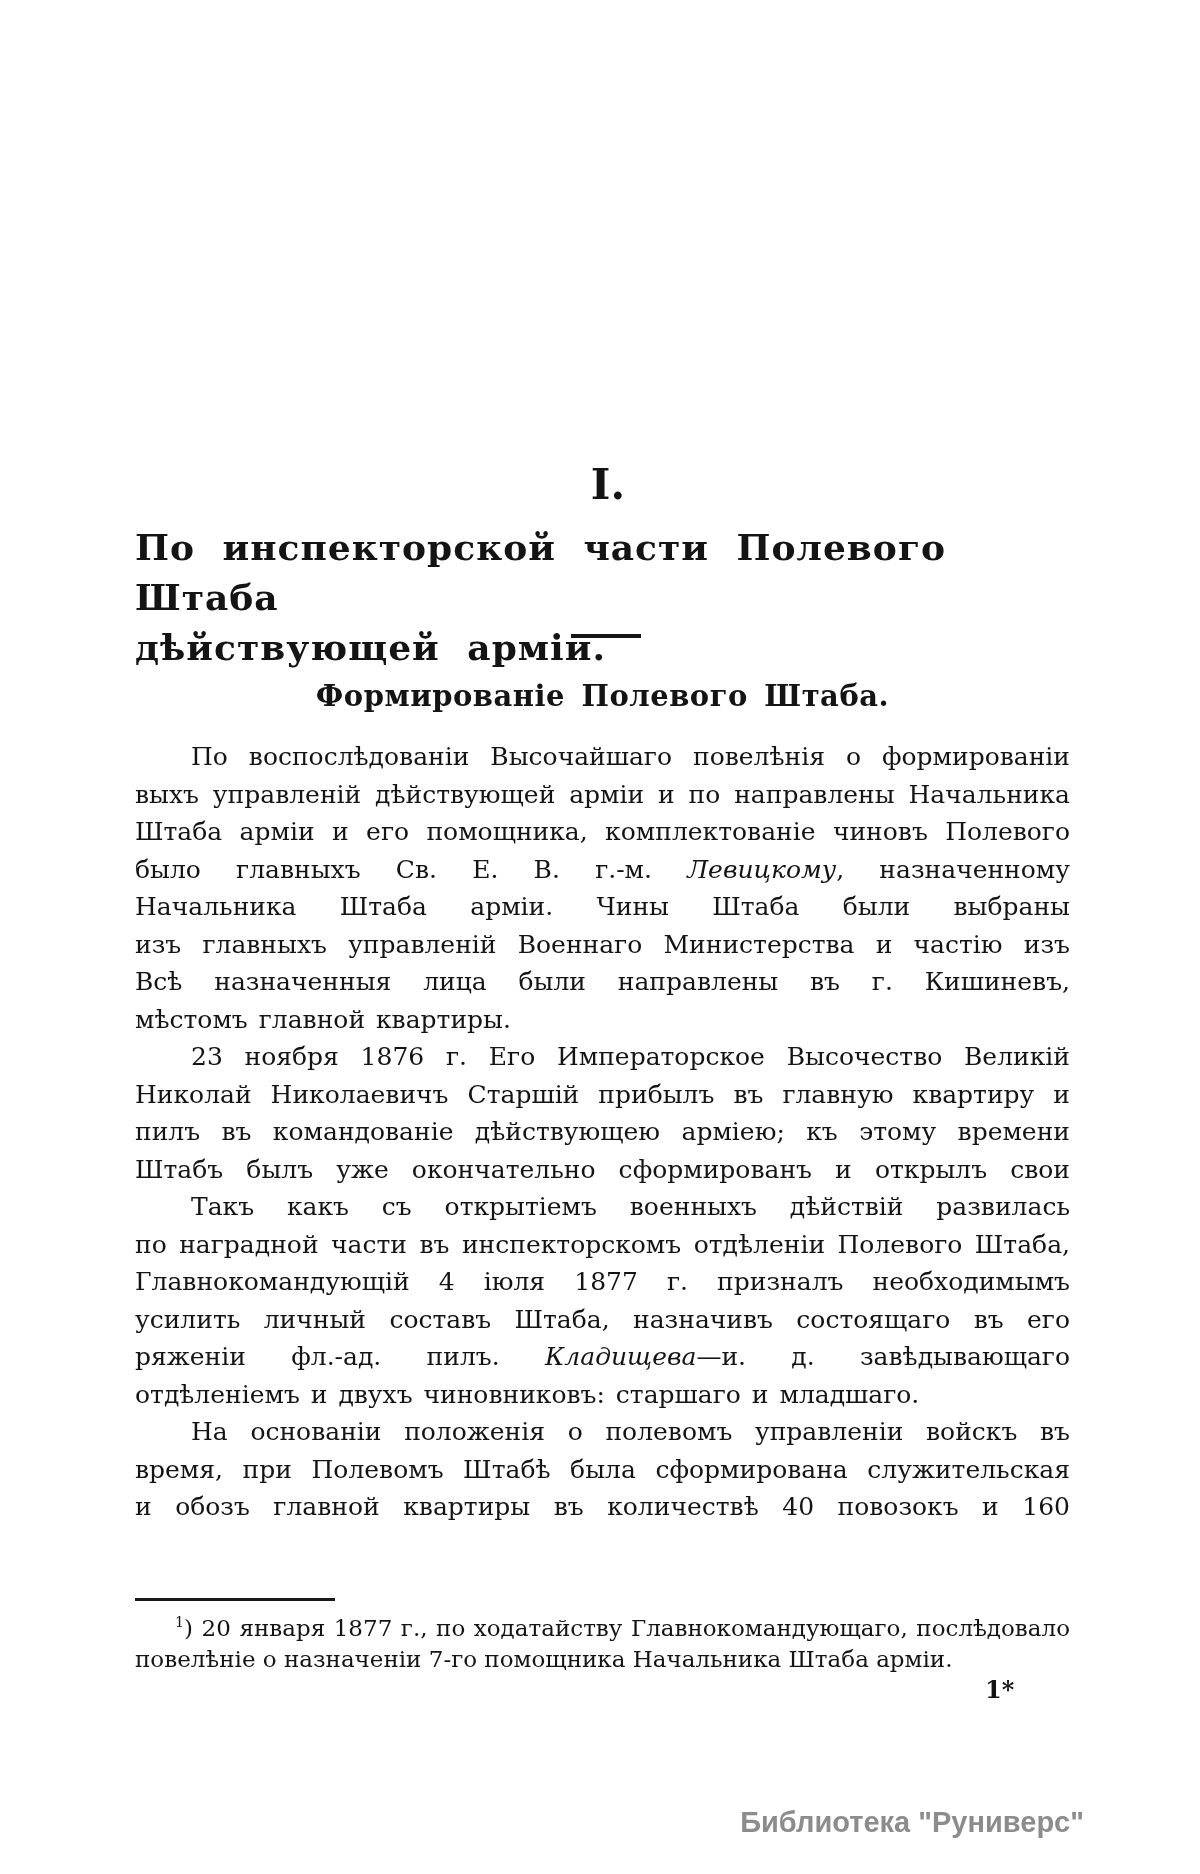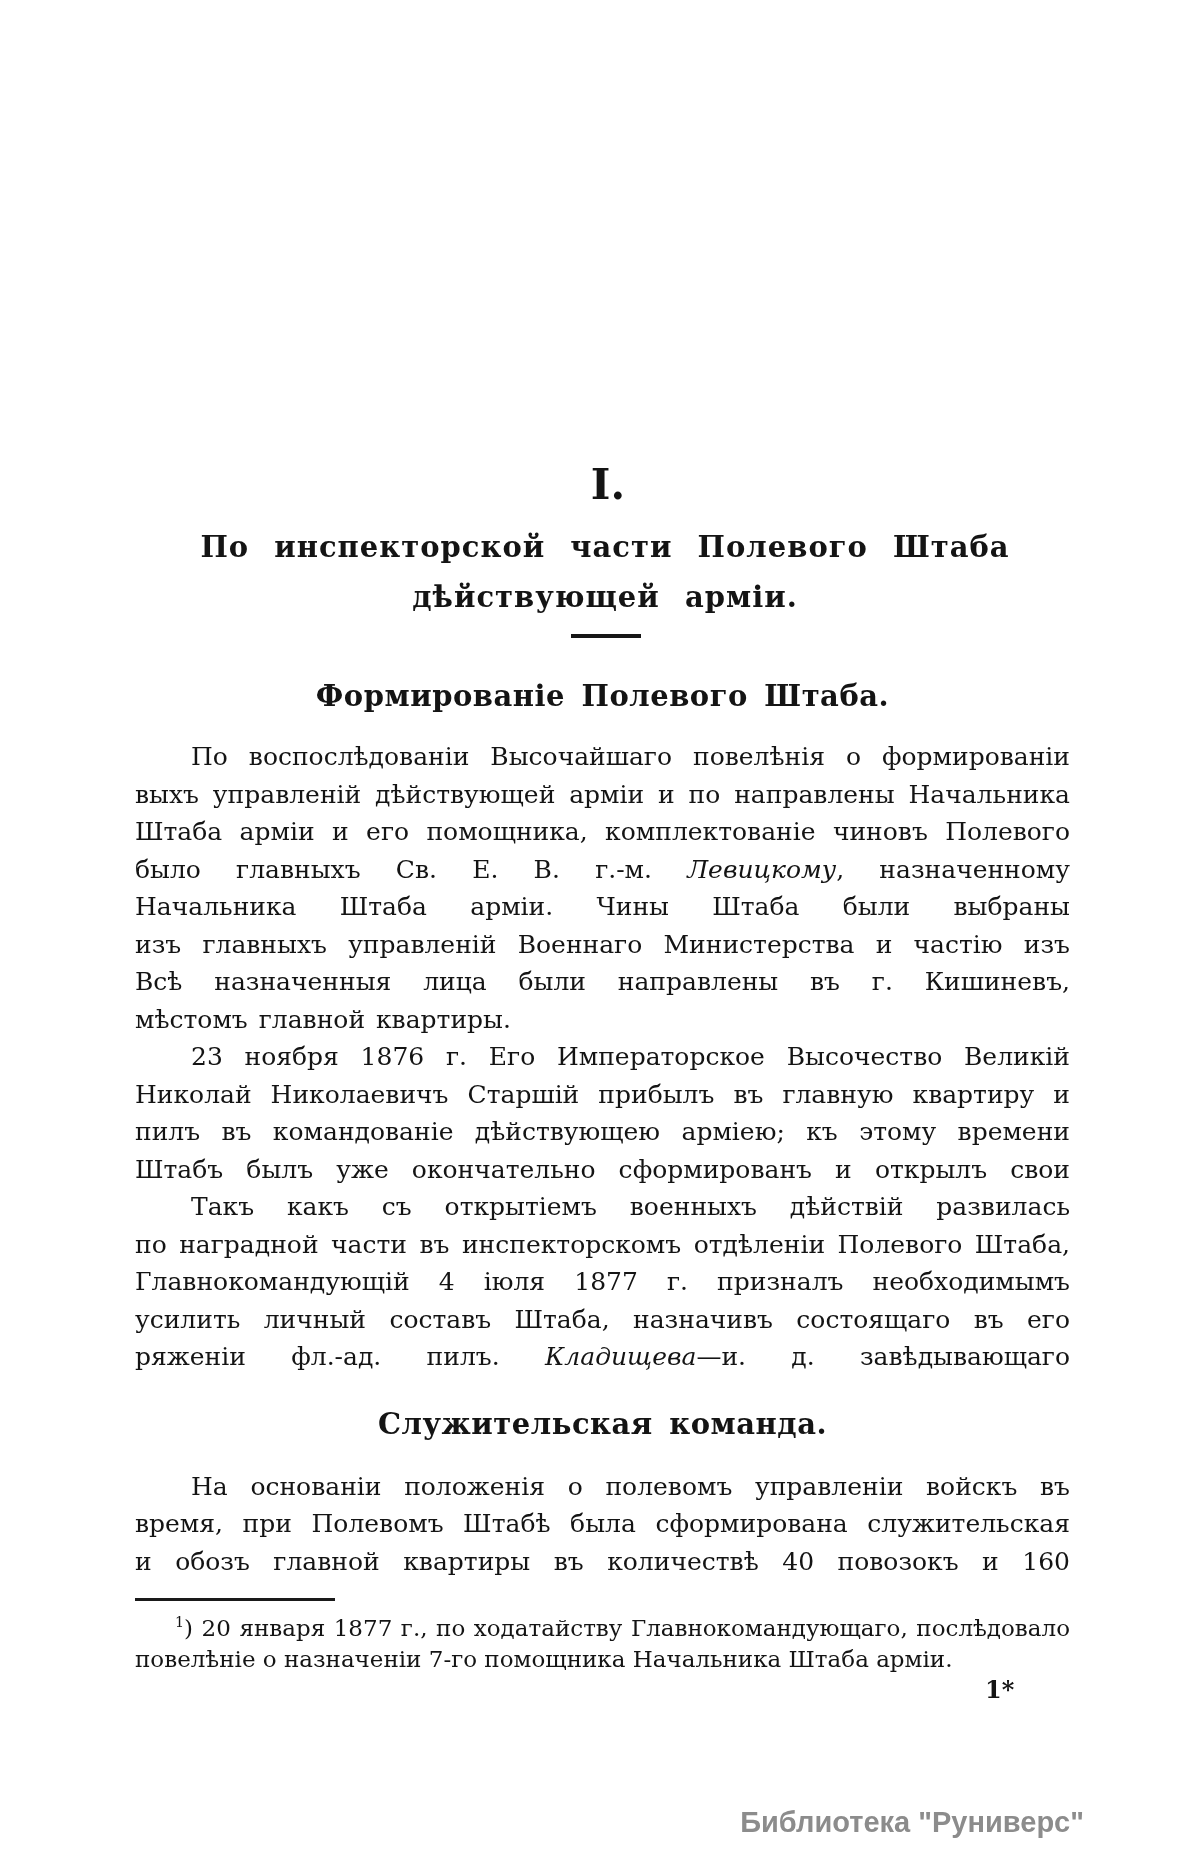--- a/index.html
+++ b/index.html
@@ -18,22 +18,22 @@
     position: absolute;
     top: 460px; left: 8px; width: 1200px;
     text-align: center;
     font-size: 42px;
     font-weight: 700;
   }
 
   .title {
     position: absolute;
     top: 522px; left: 135px; width: 940px;
-    text-align: center;
-    font-size: 29px;
+    text-align: left;
+    font-size: 36px;
     font-weight: 700;
     line-height: 50px;
     word-spacing: 14px;
     letter-spacing: 1px;
   }
 
   .title-rule {
     position: absolute;
     top: 634px; left: 571px;
     width: 70px; height: 4px;
@@ -137,22 +137,22 @@
         <div class="bline just"><span>Николай Николаевичъ Старшій прибылъ въ главную квартиру и всту-</span></div>
         <div class="bline just"><span>пилъ въ командованіе дѣйствующею арміею; къ этому времени Полевой</span></div>
         <div class="bline just"><span>Штабъ былъ уже окончательно сформированъ и открылъ свои дѣйствія </span></div>
       </div>
       <div class="para">
         <div class="bline just ind"><span>Такъ какъ съ открытіемъ военныхъ дѣйствій развилась переписка</span></div>
         <div class="bline just"><span>по наградной части въ инспекторскомъ отдѣленіи Полевого Штаба, то</span></div>
         <div class="bline just"><span>Главнокомандующій 4 іюля 1877 г. призналъ необходимымъ временно</span></div>
         <div class="bline just"><span>усилить личный составъ Штаба, назначивъ состоящаго въ его распо-</span></div>
         <div class="bline just"><span>ряженіи фл.-ад. пилъ. </span><i>Кладищева</i><span>—и. д. завѣдывающаго награднымъ</span></div>
+        <div class="bline"><span>отдѣленіемъ и двухъ чиновниковъ: старшаго и младшаго.</span></div>
       </div>
-      <div class="sec-heading second">Служительская команда.</div>
       <div class="para">
         <div class="bline just ind"><span>На основаніи положенія о полевомъ управленіи войскъ въ военное</span></div>
         <div class="bline just"><span>время, при Полевомъ Штабѣ была сформирована служительская команда</span></div>
         <div class="bline just"><span>и обозъ главной квартиры въ количествѣ 40 повозокъ и 160 лошадей.</span></div>
       </div>
     </div>
 
   <div class="footnote">
     <div class="footnote-rule"></div>
     <div id="footnote-lines">

